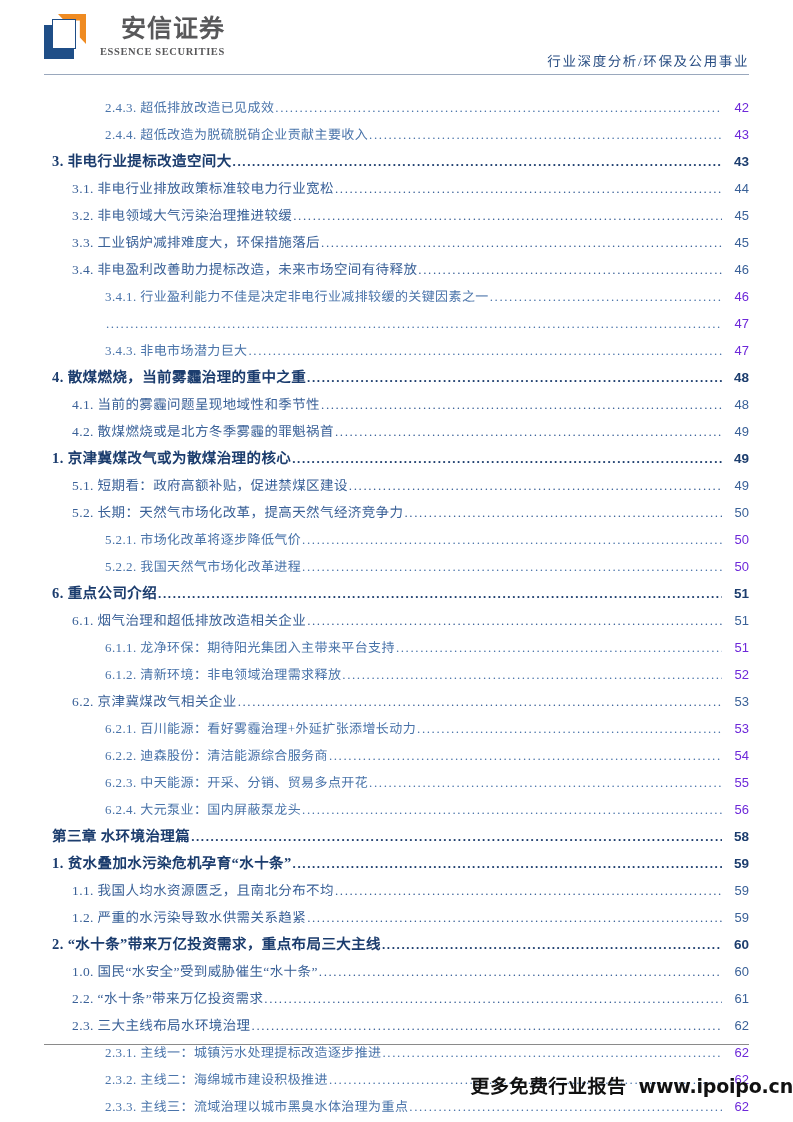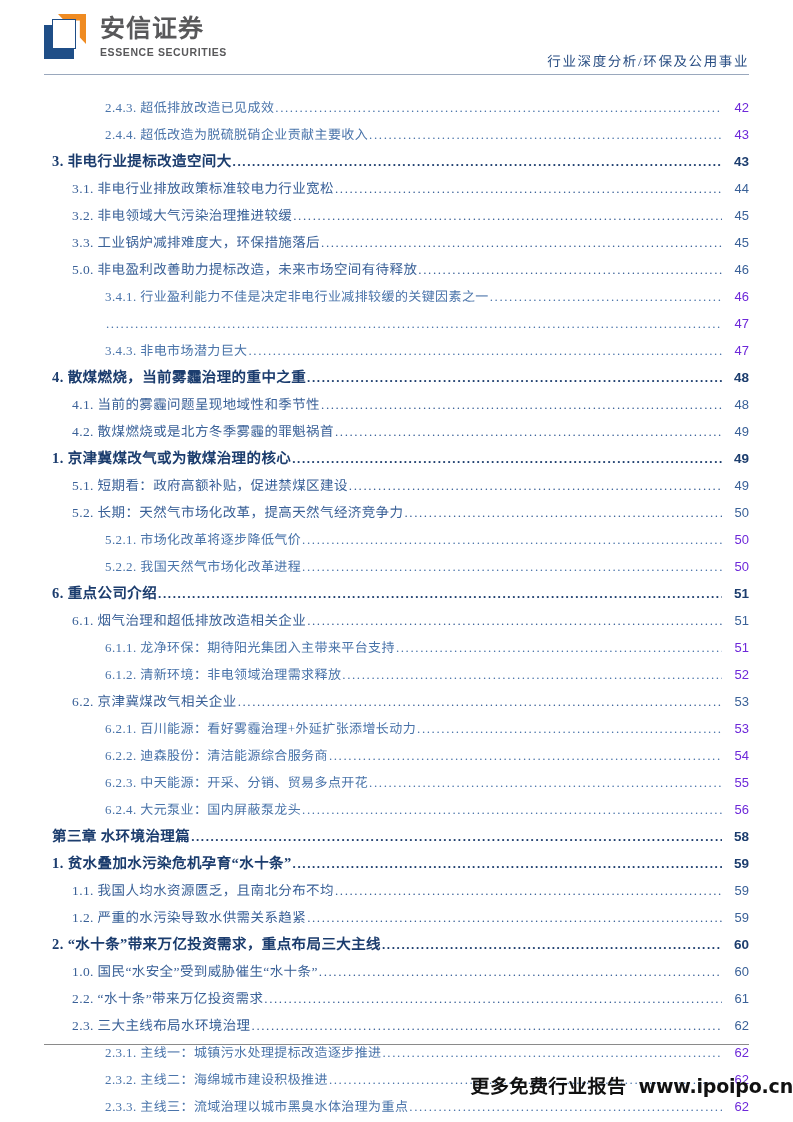--- a/index.html
+++ b/index.html
@@ -67,32 +67,33 @@
     width: 28px;
     height: 30px;
     background: #ef8b22;
     clip-path: polygon(22% 0%, 100% 0%, 100% 100%, 100% 100%, 78% 78%, 78% 22%, 22% 22%, 0% 0%);
   }
   .logo-text {
     display: flex;
     flex-direction: column;
     justify-content: flex-start;
     padding-top: 1px;
+    align-items: flex-end;
   }
   .logo-cn {
     font-family: "DejaVu Sans", "Liberation Sans", sans-serif;
     font-size: 25px;
     font-weight: 700;
     color: #58585a;
     letter-spacing: 1px;
     line-height: 28px;
     white-space: nowrap;
   }
   .logo-en {
-    font-family: Liberation Sans, sans-serif;
+    font-family: Liberation Serif, serif;
     font-size: 10.5px;
     font-weight: 700;
     color: #58585a;
     letter-spacing: 0.6px;
     line-height: 14px;
     margin-top: 2px;
     white-space: nowrap;
   }
   .header-right {
     position: absolute;
@@ -254,21 +255,21 @@
       <span class="toc-label">3.2. 非电领域大气污染治理推进较缓</span>
       <span class="toc-dots"></span>
       <span class="toc-page">45</span>
     </li>
     <li class="toc-row lvl-2">
       <span class="toc-label">3.3. 工业锅炉减排难度大，环保措施落后</span>
       <span class="toc-dots"></span>
       <span class="toc-page">45</span>
     </li>
     <li class="toc-row lvl-2">
-      <span class="toc-label">5.0. 非电盈利改善助力提标改造，未来市场空间有待释放</span>
+      <span class="toc-label">3.4. 非电盈利改善助力提标改造，未来市场空间有待释放</span>
       <span class="toc-dots"></span>
       <span class="toc-page">46</span>
     </li>
     <li class="toc-row lvl-3">
       <span class="toc-label">3.4.1. 行业盈利能力不佳是决定非电行业减排较缓的关键因素之一</span>
       <span class="toc-dots"></span>
       <span class="toc-page">46</span>
     </li>
     <li class="toc-row lvl-3">
       <span class="toc-dots"></span>

